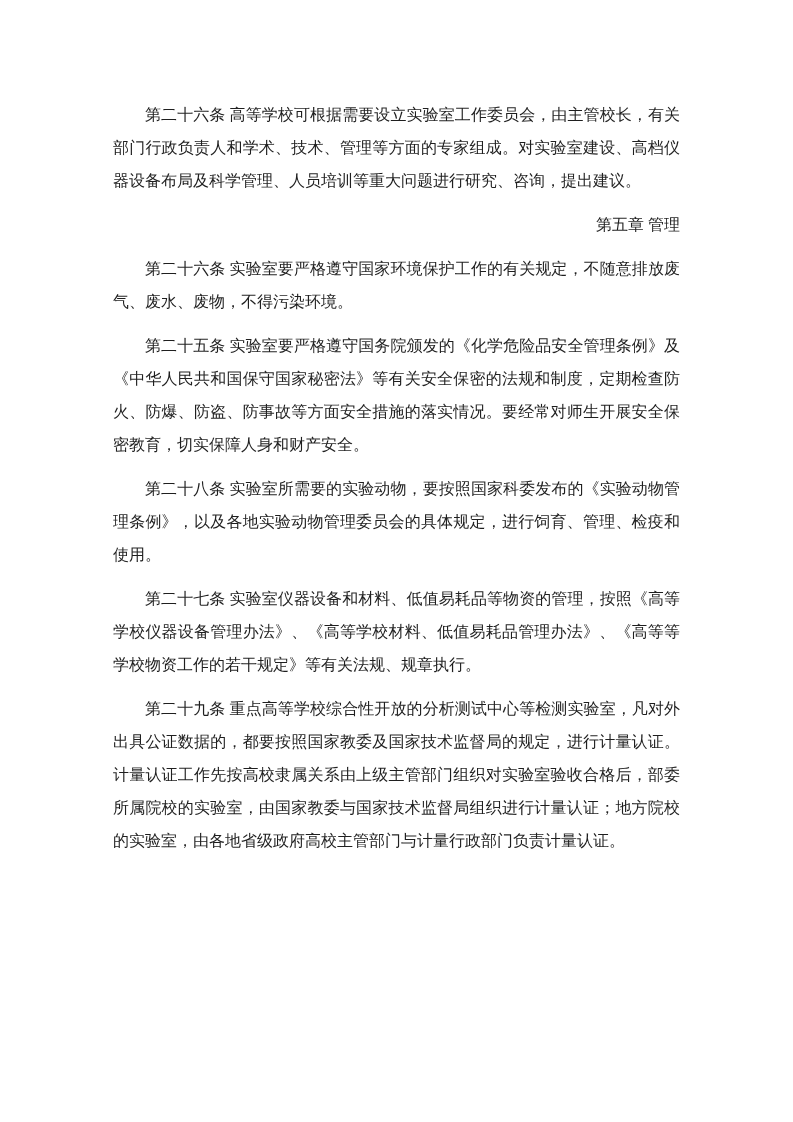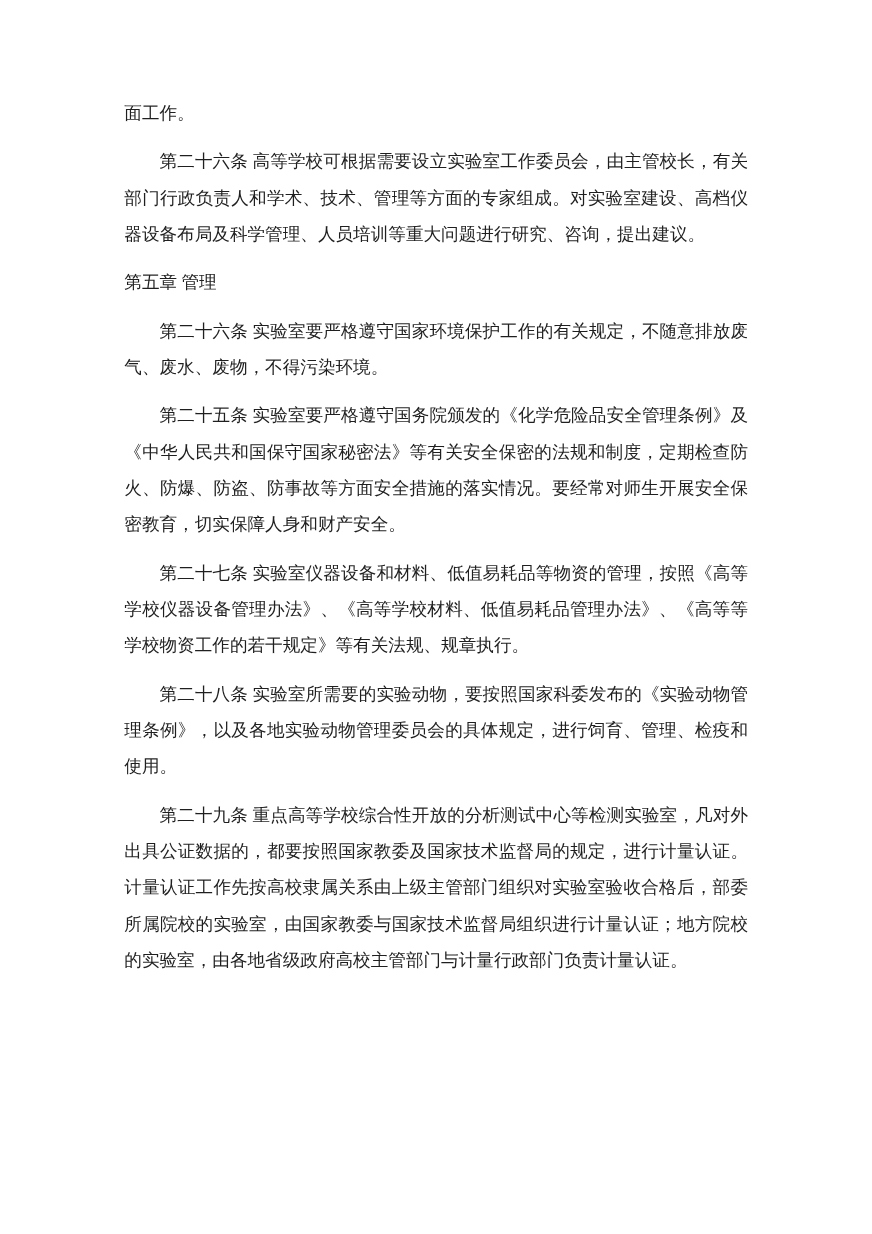--- a/index.html
+++ b/index.html
@@ -27,39 +27,38 @@
     text-align: justify;
   }
   .page .continuation {
     margin-top: 0;
     text-indent: 0;
   }
   .page .body {
     text-indent: 2em;
   }
   .page .heading {
-    text-align: left;
+    text-align: right;
     text-indent: 0;
     font-weight: normal;
     font-size: 16px;
   }
 </style>
 </head>
 <body>
 
 <div class="page">
-  <p class="continuation">面工作。</p>
 
   <p class="body">第二十六条 高等学校可根据需要设立实验室工作委员会，由主管校长，有关部门行政负责人和学术、技术、管理等方面的专家组成。对实验室建设、高档仪器设备布局及科学管理、人员培训等重大问题进行研究、咨询，提出建议。</p>
 
   <h2 class="heading">第五章 管理</h2>
 
 
   <p class="body">第二十六条 实验室要严格遵守国家环境保护工作的有关规定，不随意排放废气、废水、废物，不得污染环境。</p>
 
   <p class="body">第二十五条 实验室要严格遵守国务院颁发的《化学危险品安全管理条例》及《中华人民共和国保守国家秘密法》等有关安全保密的法规和制度，定期检查防火、防爆、防盗、防事故等方面安全措施的落实情况。要经常对师生开展安全保密教育，切实保障人身和财产安全。</p>
 
+  <p class="body">第二十八条 实验室所需要的实验动物，要按照国家科委发布的《实验动物管理条例》，以及各地实验动物管理委员会的具体规定，进行饲育、管理、检疫和使用。</p>
+
   <p class="body">第二十七条 实验室仪器设备和材料、低值易耗品等物资的管理，按照《高等学校仪器设备管理办法》、《高等学校材料、低值易耗品管理办法》、《高等等学校物资工作的若干规定》等有关法规、规章执行。</p>
-
-  <p class="body">第二十八条 实验室所需要的实验动物，要按照国家科委发布的《实验动物管理条例》，以及各地实验动物管理委员会的具体规定，进行饲育、管理、检疫和使用。</p>
 
   <p class="body">第二十九条 重点高等学校综合性开放的分析测试中心等检测实验室，凡对外出具公证数据的，都要按照国家教委及国家技术监督局的规定，进行计量认证。计量认证工作先按高校隶属关系由上级主管部门组织对实验室验收合格后，部委所属院校的实验室，由国家教委与国家技术监督局组织进行计量认证；地方院校的实验室，由各地省级政府高校主管部门与计量行政部门负责计量认证。</p>
 </div>
 
 </body></html>

